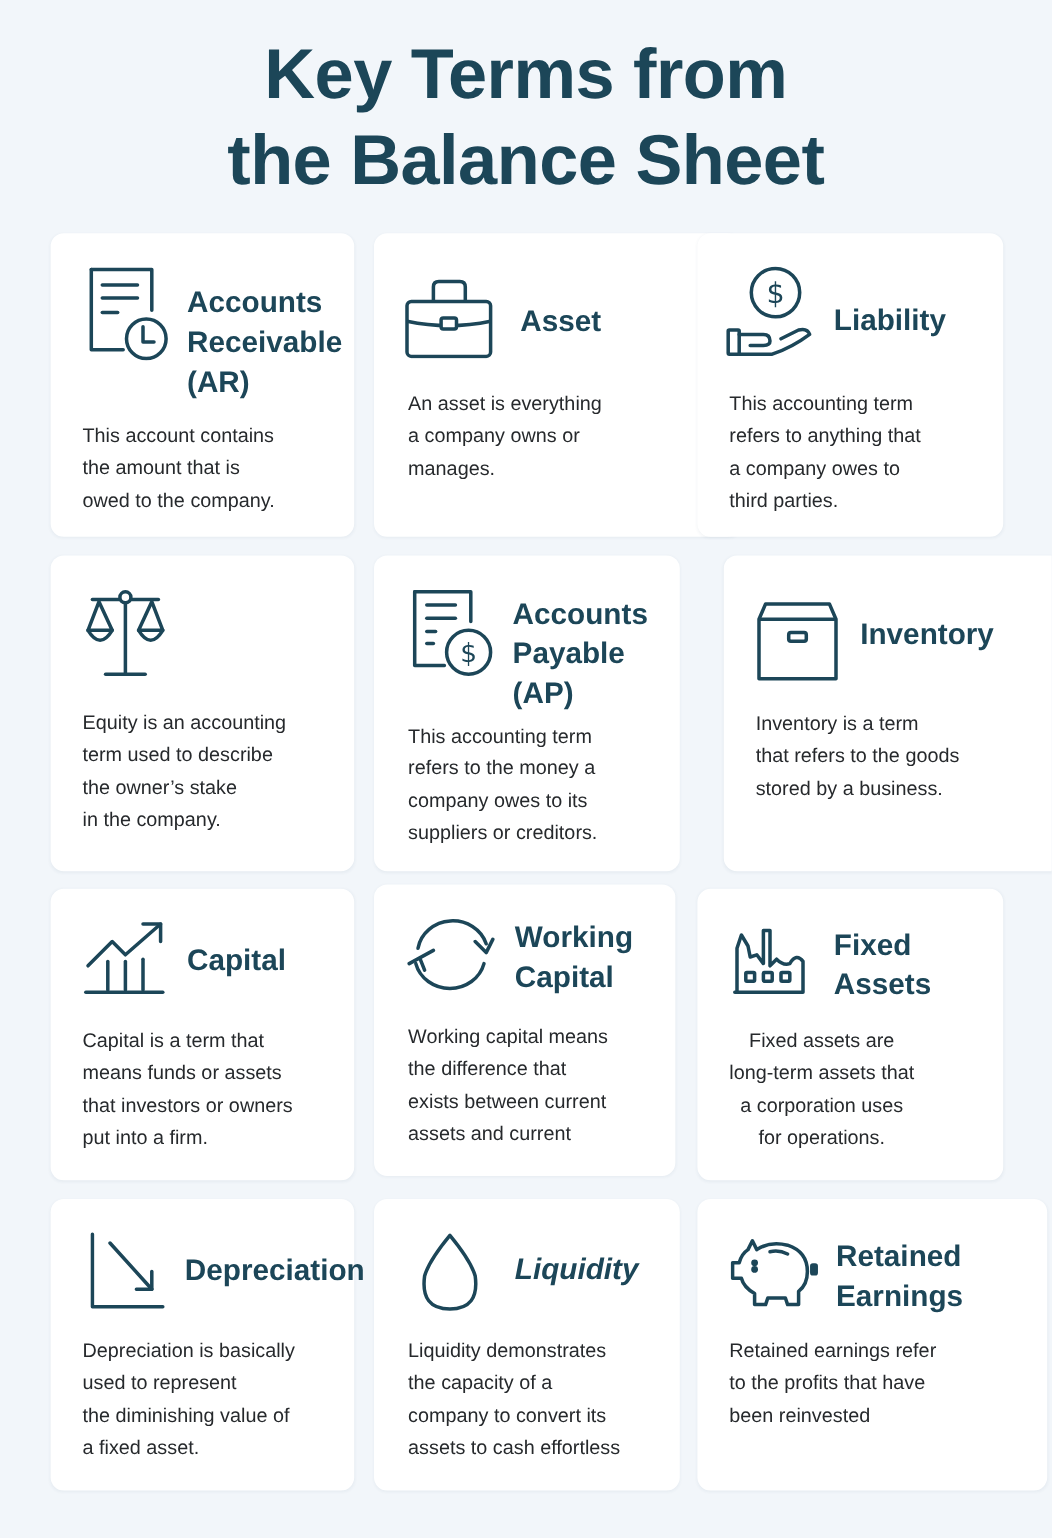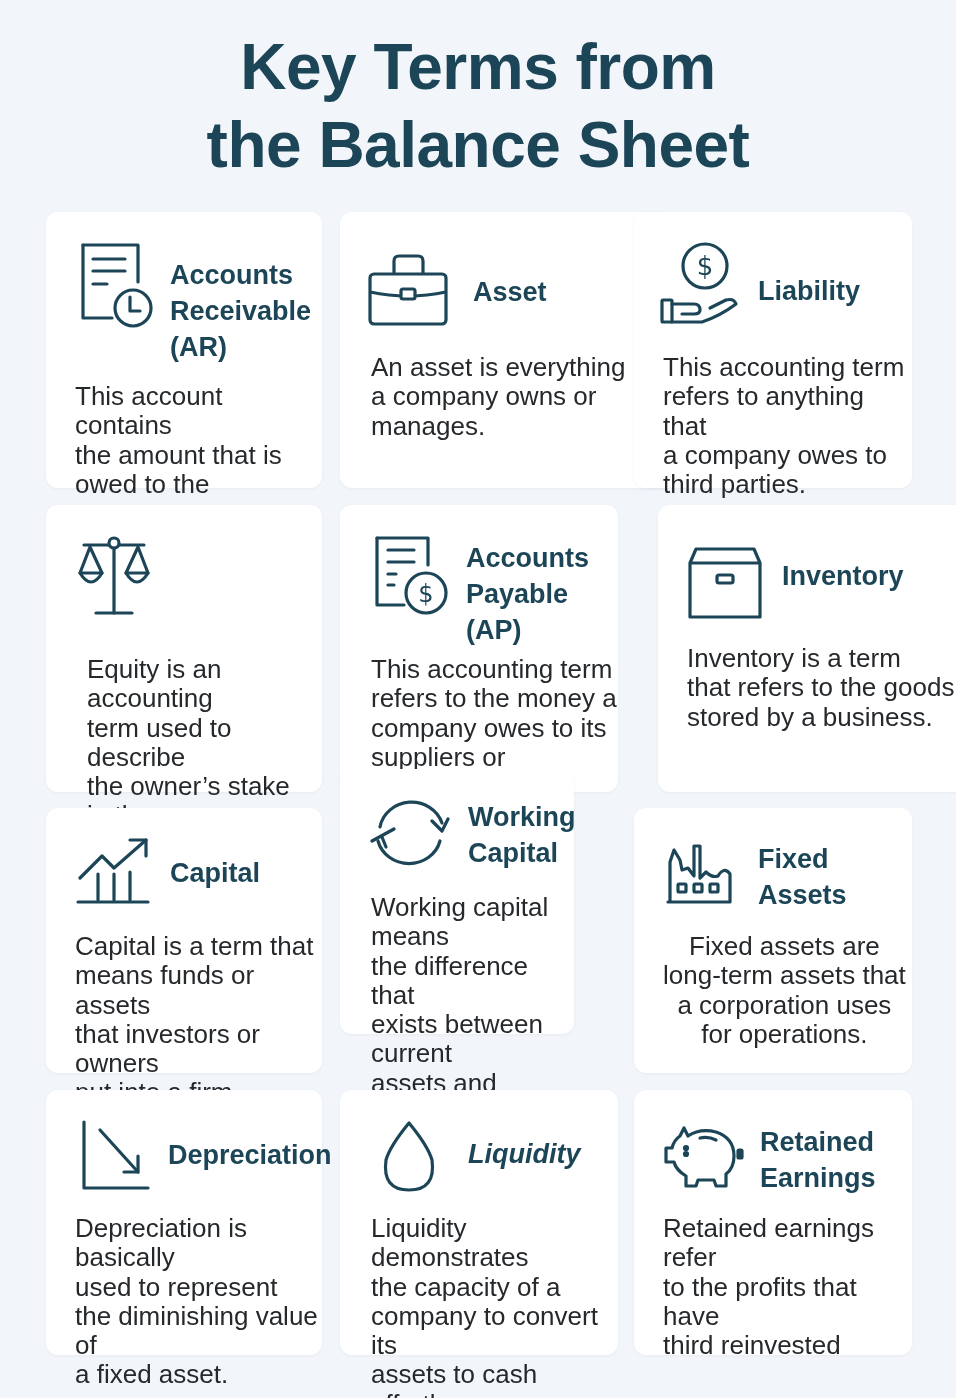--- a/index.html
+++ b/index.html
@@ -21,21 +21,21 @@
     position: absolute; background: #ffffff; border-radius: 12px;
     box-shadow: 0 1px 3px rgba(40,70,100,0.06);
   }
   .icon { position: absolute; left: 28px; }
   .icon svg { display: block; }
   .term {
     position: absolute; font-weight: bold; font-size: 27px; line-height: 36px;
     color: #1c4658; white-space: pre-line;
   }
   .desc {
-    position: absolute; left: 29px; font-size: 26px; line-height: 29.3px;
+    position: absolute; left: 29px; font-size: 18px; line-height: 29.3px;
     color: #26292c; white-space: pre-line;
   }
 </style>
 </head>
 <body>
 
 <h1 class="title" style="margin:0;">
   <span>Key Terms from</span>
   <span>the Balance Sheet</span>
 </h1>
@@ -100,21 +100,21 @@
         <path d="M8 10 H68"></path>
           <circle cx="38" cy="8" r="5" fill="#fff"></circle>
         <path d="M38 13 V78"></path>
           <path d="M20 78 H56"></path>
         <path d="M14 12 L4 38 H26 Z"></path>
           <path d="M4 38 Q15 56 26 38"></path>
         <path d="M62 12 L50 38 H72 Z"></path>
           <path d="M50 38 Q61 56 72 38"></path>
       </svg>
     </div>
-    <div class="desc" style="top:150px;margin-left:12px;">Equity is an accounting
+    <div class="desc" style="top:138px;">Equity is an accounting
 term used to describe
 the owner’s stake
 in the company.</div>
   </div>
 
   <div class="card" style="left:340px;top:505px;width:278px;height:287px;">
     <div class="icon" style="left:34px;top:30px;">
       <svg width="76" height="86" viewBox="0 0 76 86" fill="none" stroke="#1c4658" stroke-width="3.2" stroke-linecap="round" stroke-linejoin="round">
         <path d="M3 3 H54 V30"></path>
           <path d="M3 3 V70 H30"></path>
@@ -160,21 +160,21 @@
         <path d="M2 64 H72"></path>
       </svg>
     </div>
     <div class="term" style="left:124px;top:47px;">Capital</div>
     <div class="desc" style="top:124px;">Capital is a term that
 means funds or assets
 that investors or owners
 put into a firm.</div>
   </div>
 
-  <div class="card" style="left:340px;top:769px;width:234px;height:265px;">
+  <div class="card" style="left:340px;top:804px;width:274px;height:265px;">
     <div class="icon" style="left:30px;top:28px;">
       <svg width="80" height="72" viewBox="0 0 80 72" fill="none" stroke="#1c4658" stroke-width="3.2" stroke-linecap="round" stroke-linejoin="round">
         <path d="M10 30 A32 30 0 0 1 72 26"></path>
           <path d="M62 24 L72 34 L78 22"></path>
         <path d="M70 44 A32 30 0 0 1 8 44"></path>
           <path d="M2 44 L24 32"></path>
           <path d="M12 40 L16 50"></path>
       </svg>
     </div>
     <div class="term" style="left:128px;top:30px;">Working
@@ -223,30 +223,30 @@
         <path d="M29 3 Q10 26 6 40 Q2 70 29 70 Q56 70 52 40 Q48 26 29 3 Z"></path>
       </svg>
     </div>
     <div class="term" style="left:128px;top:46px;font-style:italic;">Liquidity</div>
     <div class="desc" style="top:124px;left:31px;">Liquidity demonstrates
 the capacity of a
 company to convert its
 assets to cash effortless</div>
   </div>
 
-  <div class="card" style="left:634px;top:1090px;width:278px;height:265px;">
+  <div class="card" style="left:634px;top:1090px;width:318px;height:265px;">
     <div class="icon" style="left:30px;top:34px;">
       <svg width="80" height="66" viewBox="0 0 80 66" fill="none" stroke="#1c4658" stroke-width="3.2" stroke-linecap="round" stroke-linejoin="round">
         <path d="M20 4 L24 12 Q36 4 52 8 Q70 14 70 32 Q70 44 62 50 V62 H52 L50 56 H34 L32 62 H22 V52 Q12 46 10 38 H2 V24 H8 Q10 16 16 12 Z"></path>
         <path d="M36 14 Q44 12 52 16"></path>
         <circle cx="22" cy="24" r="1.5" fill="#1c4658"></circle>
           <circle cx="22" cy="30" r="1.5" fill="#1c4658"></circle>
         <rect x="74" y="26" width="4" height="8" rx="1" fill="#1c4658"></rect>
       </svg>
     </div>
     <div class="term" style="left:126px;top:34px;">Retained
 Earnings</div>
     <div class="desc" style="top:124px;">Retained earnings refer
 to the profits that have
-third reinvested</div>
+been reinvested</div>
   </div>
 
 </div>
 
 </body></html>

